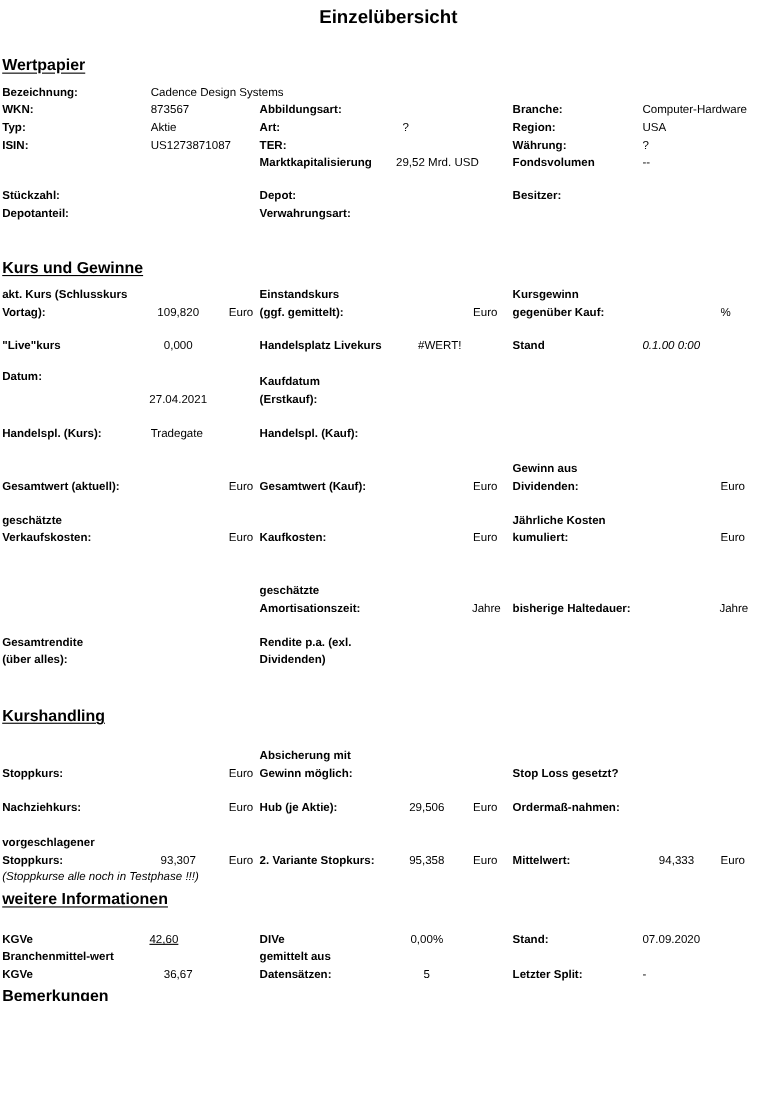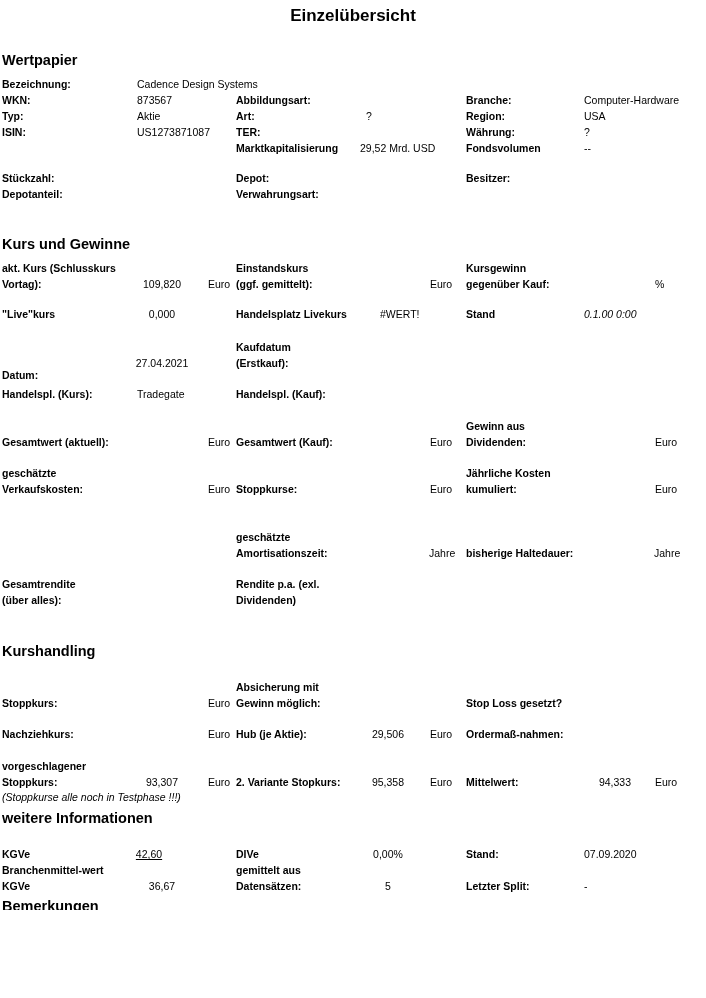--- a/index.html
+++ b/index.html
@@ -34,20 +34,21 @@
     font-weight: bold;
     letter-spacing: 0px;
   }
 
   
   .section-head {
     position: absolute;
     left: 2px;
     font-size: 14.5px;
     font-weight: bold;
+    text-decoration: underline;
     text-underline-offset: 2px;
     white-space: nowrap;
   }
 
   
   .lbl, .val, .unit, .note {
     position: absolute;
     font-size: 10.5px;
     line-height: 12px;
     white-space: nowrap;
@@ -139,21 +140,21 @@
   <div class="unit" style="left:655px; top:278px;">%</div>
 
   <div class="lbl" style="left:2px; top:308px;">"Live"kurs</div>
   <div class="val ralign" style="left:120px; top:308px; width:84px;">0,000</div>
   <div class="lbl" style="left:236px; top:308px;">Handelsplatz Livekurs</div>
   <div class="val" style="left:380px; top:308px;">#WERT!</div>
   <div class="lbl" style="left:466px; top:308px;">Stand</div>
   <div class="val" style="left:584px; top:308px;font-style:italic;">0.1.00 0:00</div>
 
   <div class="lbl" style="left:236px; top:341px;">Kaufdatum</div>
-  <div class="lbl" style="left:2px; top:369px;">Datum:</div>
+  <div class="lbl" style="left:2px; top:336px;">Datum:</div>
   <div class="val ralign" style="left:120px; top:357px; width:84px;">27.04.2021</div>
   <div class="lbl" style="left:236px; top:357px;">(Erstkauf):</div>
   <div class="val ralign" style="left:350px; top:357px; width:76px;"></div>
 
   <div class="lbl" style="left:2px; top:388px;">Handelspl. (Kurs):</div>
   <div class="val" style="left:137px; top:388px;">Tradegate</div>
   <div class="lbl" style="left:236px; top:388px;">Handelspl. (Kauf):</div>
   <div class="val" style="left:366px; top:388px;"></div>
 
   <div class="lbl" style="left:466px; top:420px;">Gewinn aus</div>
@@ -170,21 +171,21 @@
   <div class="val ralign" style="left:580px; top:436px; width:72px;"></div>
   <div class="unit" style="left:655px; top:436px;">Euro</div>
 
   <div class="lbl" style="left:2px; top:467px;">geschätzte</div>
   <div class="lbl" style="left:466px; top:467px;">Jährliche Kosten</div>
 
   <div class="lbl" style="left:2px; top:483px;">Verkaufskosten:</div>
   <div class="val ralign" style="left:120px; top:483px; width:84px;"></div>
   <div class="unit" style="left:208px; top:483px;">Euro</div>
 
-  <div class="lbl" style="left:236px; top:483px;">Stoppkurse:</div>
+  <div class="lbl" style="left:236px; top:483px;">Kaufkosten:</div>
   <div class="val ralign" style="left:350px; top:483px; width:76px;"></div>
   <div class="unit" style="left:430px; top:483px;">Euro</div>
 
   <div class="lbl" style="left:466px; top:483px;">kumuliert:</div>
   <div class="val ralign" style="left:580px; top:483px; width:72px;"></div>
   <div class="unit" style="left:655px; top:483px;">Euro</div>
 
   <div class="lbl" style="left:236px; top:531px;">geschätzte</div>
   <div class="lbl" style="left:236px; top:547px;">Amortisationszeit:</div>
   <div class="val ralign" style="left:350px; top:547px; width:76px;"></div>

